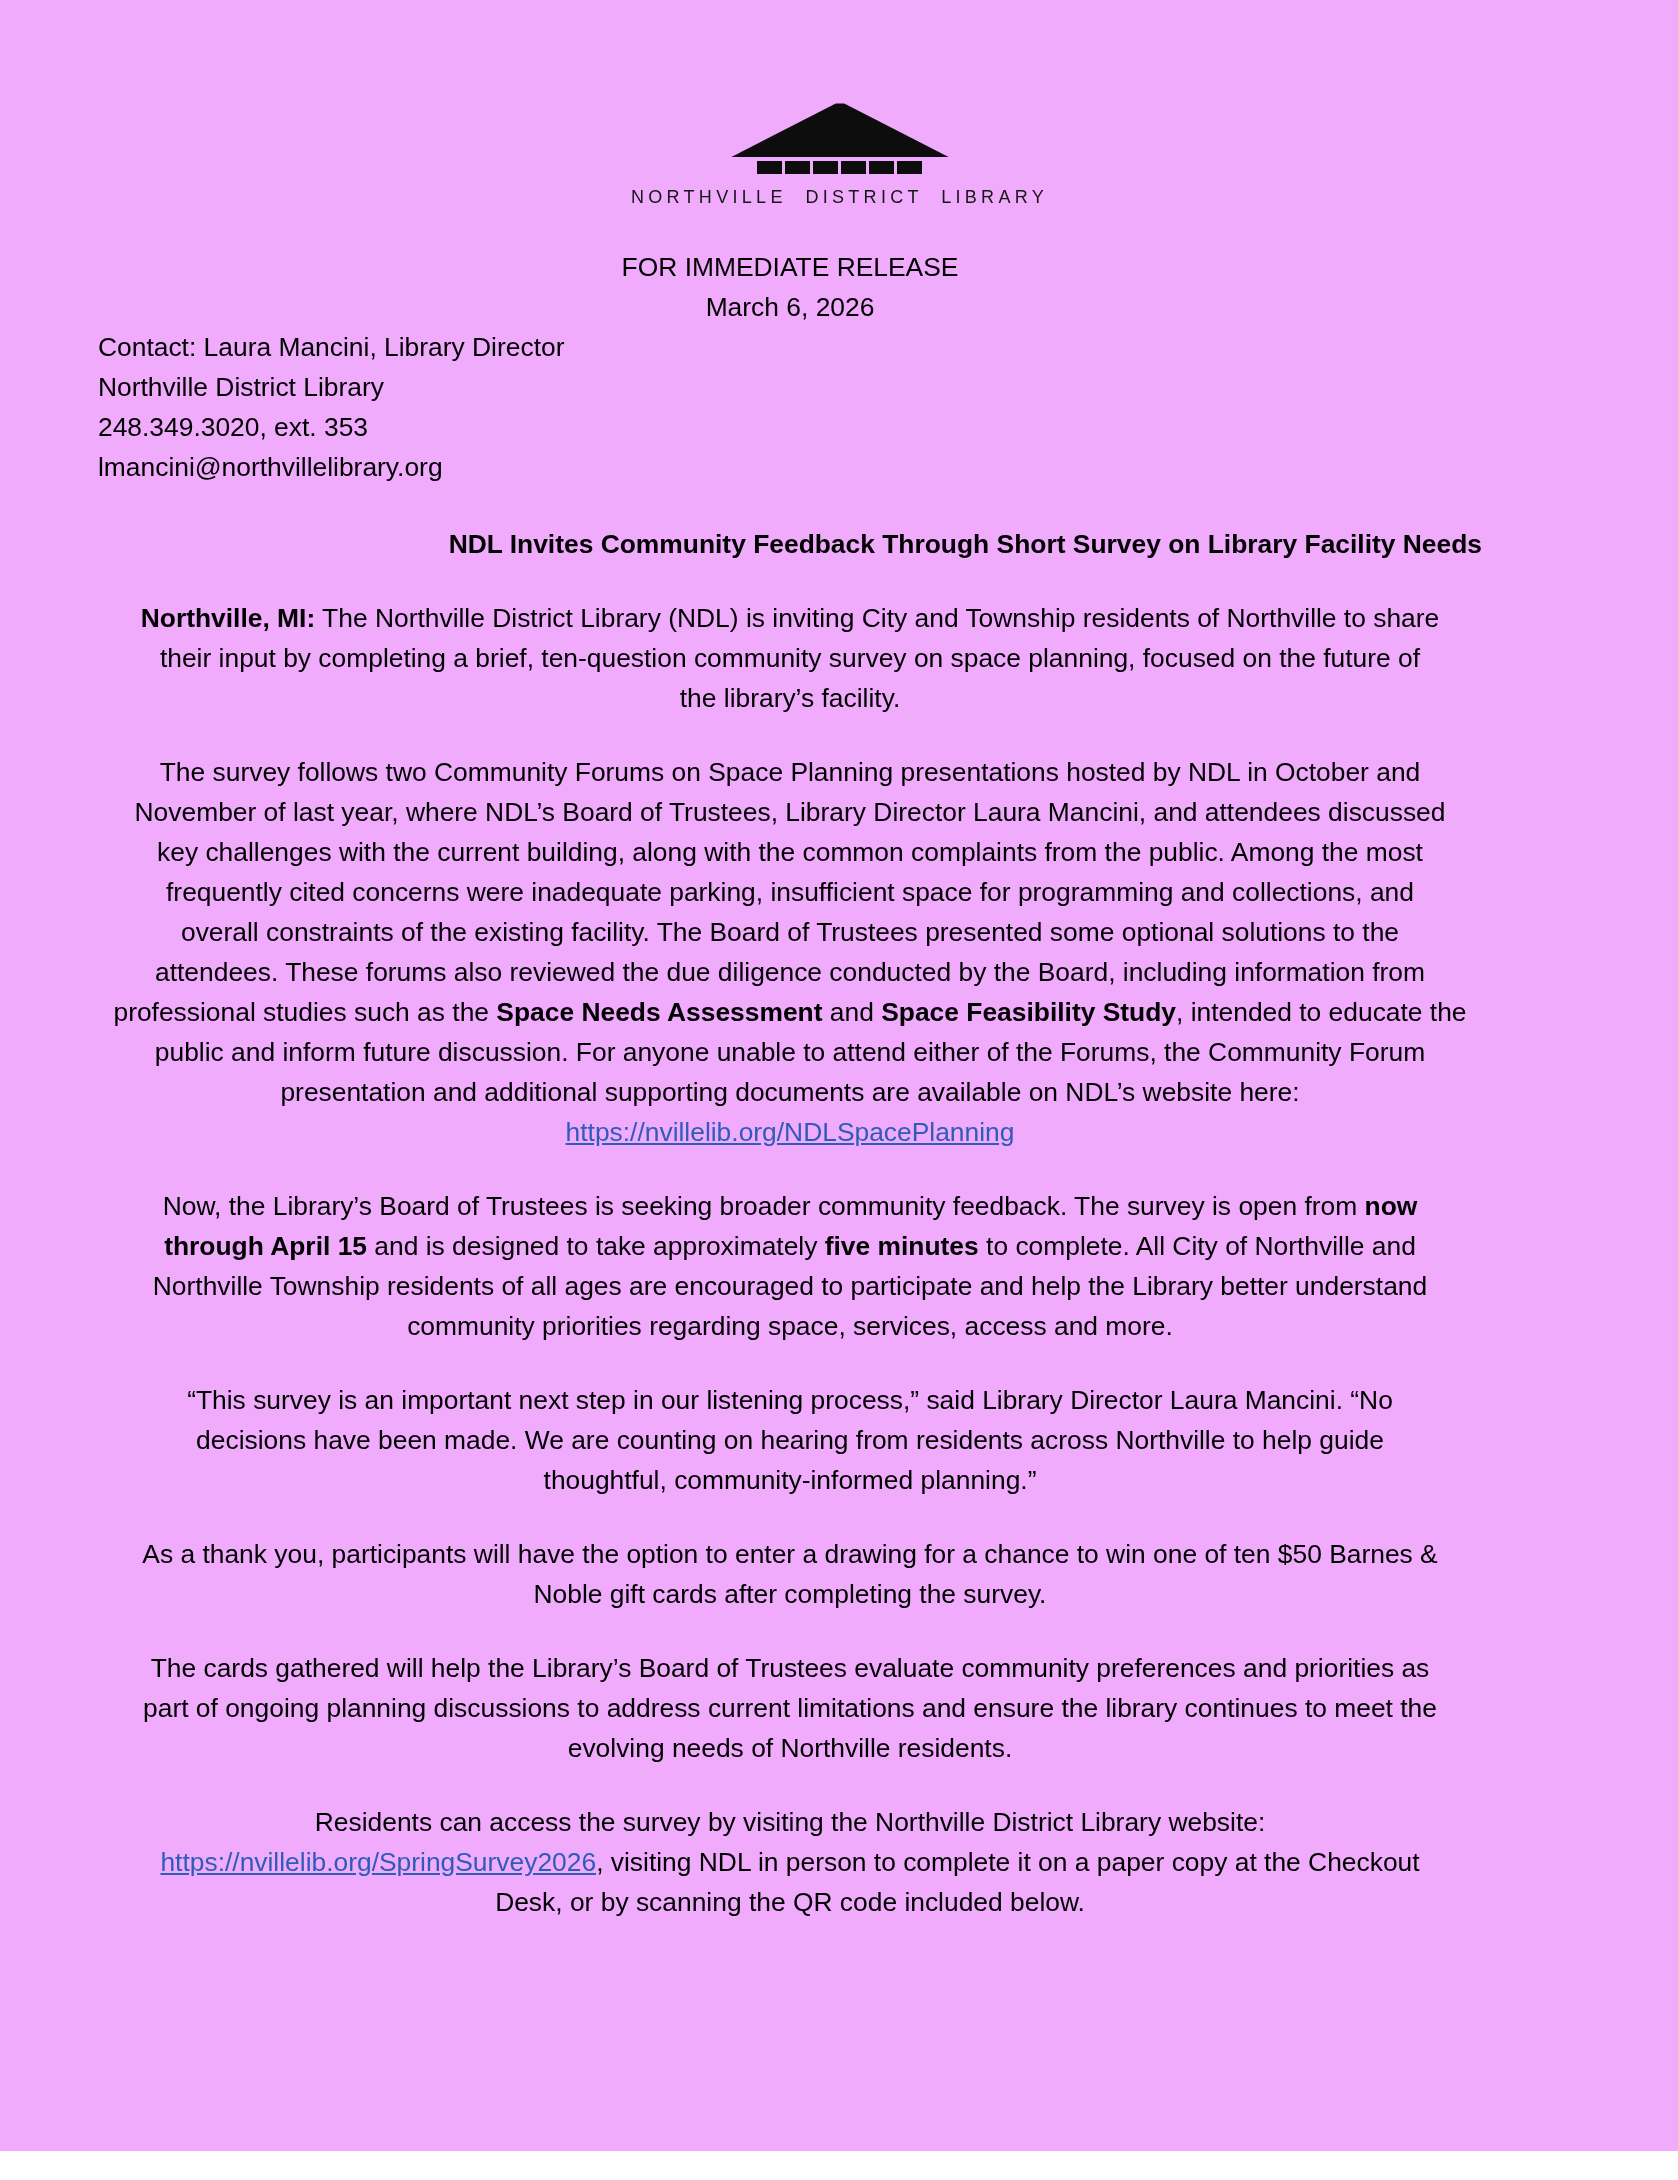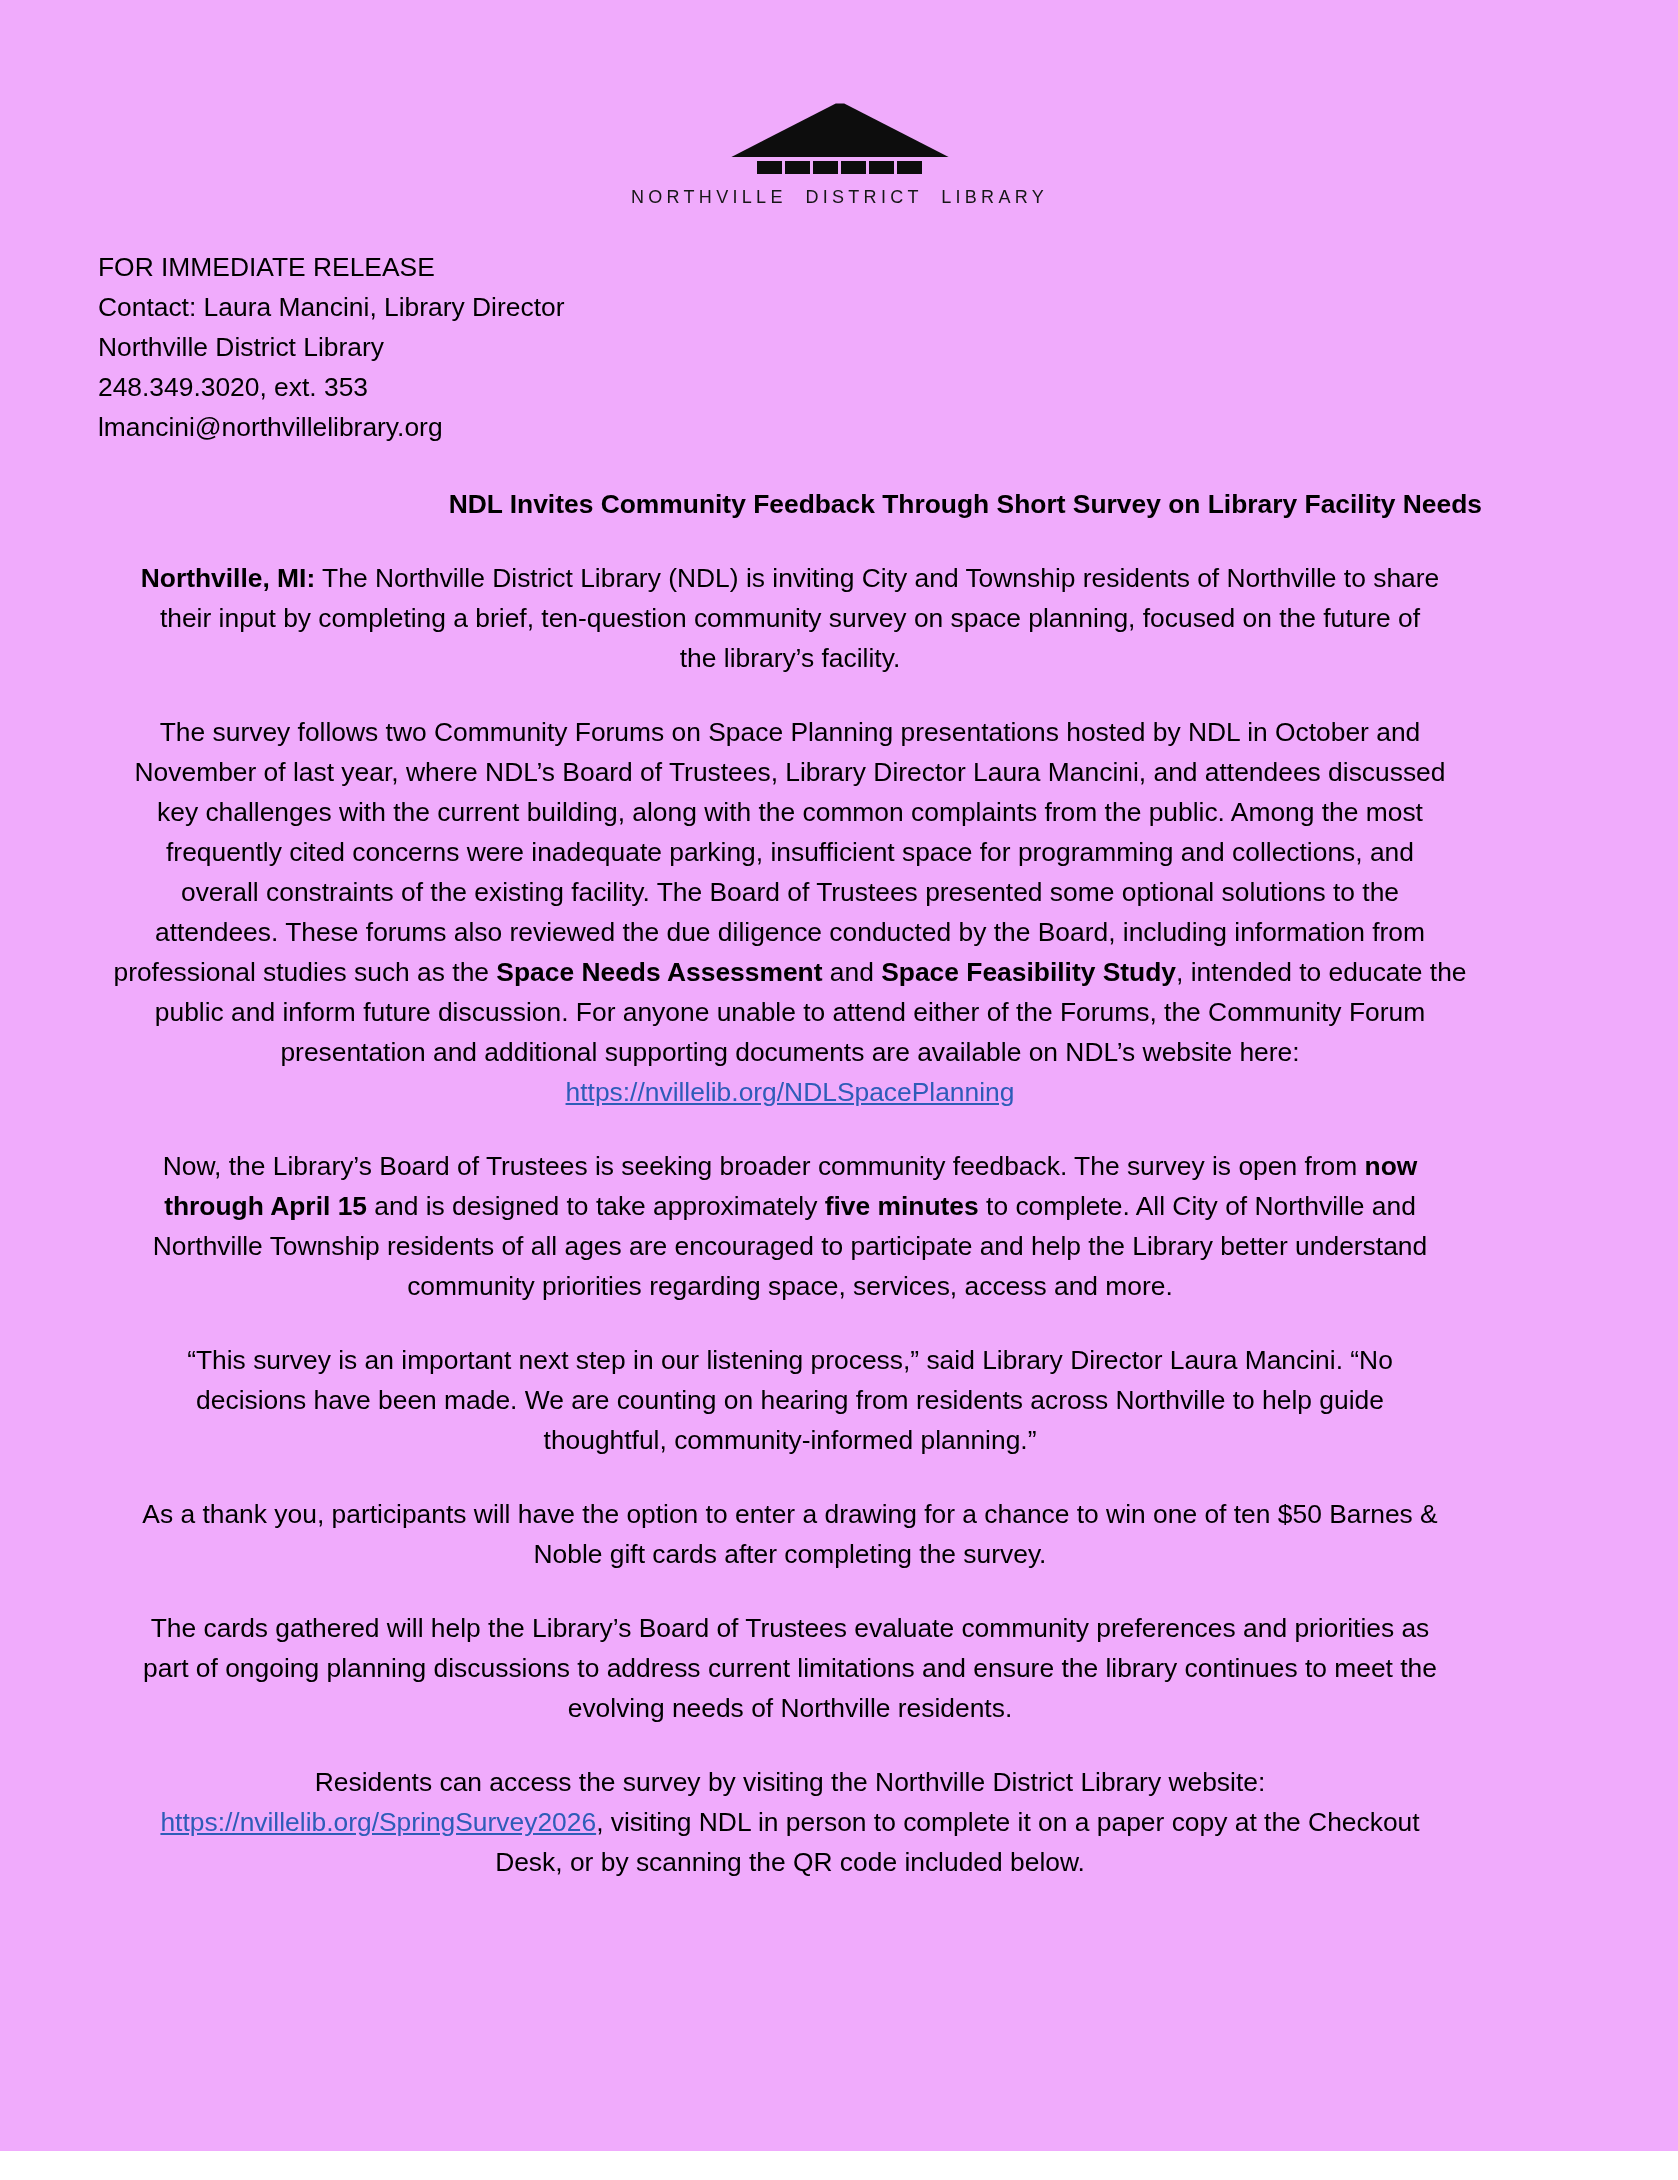--- a/index.html
+++ b/index.html
@@ -27,21 +27,21 @@
   .logo-name {
     margin-top: 12px;
     font-size: 18px;
     line-height: 22px;
     letter-spacing: 4.3px;
     word-spacing: 9.4px;
     color: #161616;
   }
   
   .content { padding: 0 197px 0 98px; }
-  .release { margin-top: 39px; text-align: left; }
+  .release { margin-top: 39px; text-align: center; }
   .contact { margin-top: 0; }
   .headline {
     margin: 37px 0 0 0;
     text-align: right;
     font-size: 26.4px;
     line-height: 40px;
     font-weight: 700;
   }
   .para { margin: 34px 0 0 0; text-align: center; }
   .bold { font-weight: 700; }
@@ -68,20 +68,21 @@
         <span></span>
         <span></span>
     </div>
     <div class="logo-name">NORTHVILLE DISTRICT LIBRARY</div>
   </header>
 
   <main class="content">
 
     <div class="release">
       <div>FOR IMMEDIATE RELEASE</div>
+      <div>March 6, 2026</div>
     </div>
 
     <div class="contact">
       <div>Contact: Laura Mancini, Library Director</div>
       <div>Northville District Library</div>
       <div>248.349.3020, ext. 353</div>
       <div>lmancini@northvillelibrary.org</div>
     </div>
 
     <h1 class="headline">NDL Invites Community Feedback Through Short Survey on Library Facility Needs</h1>

